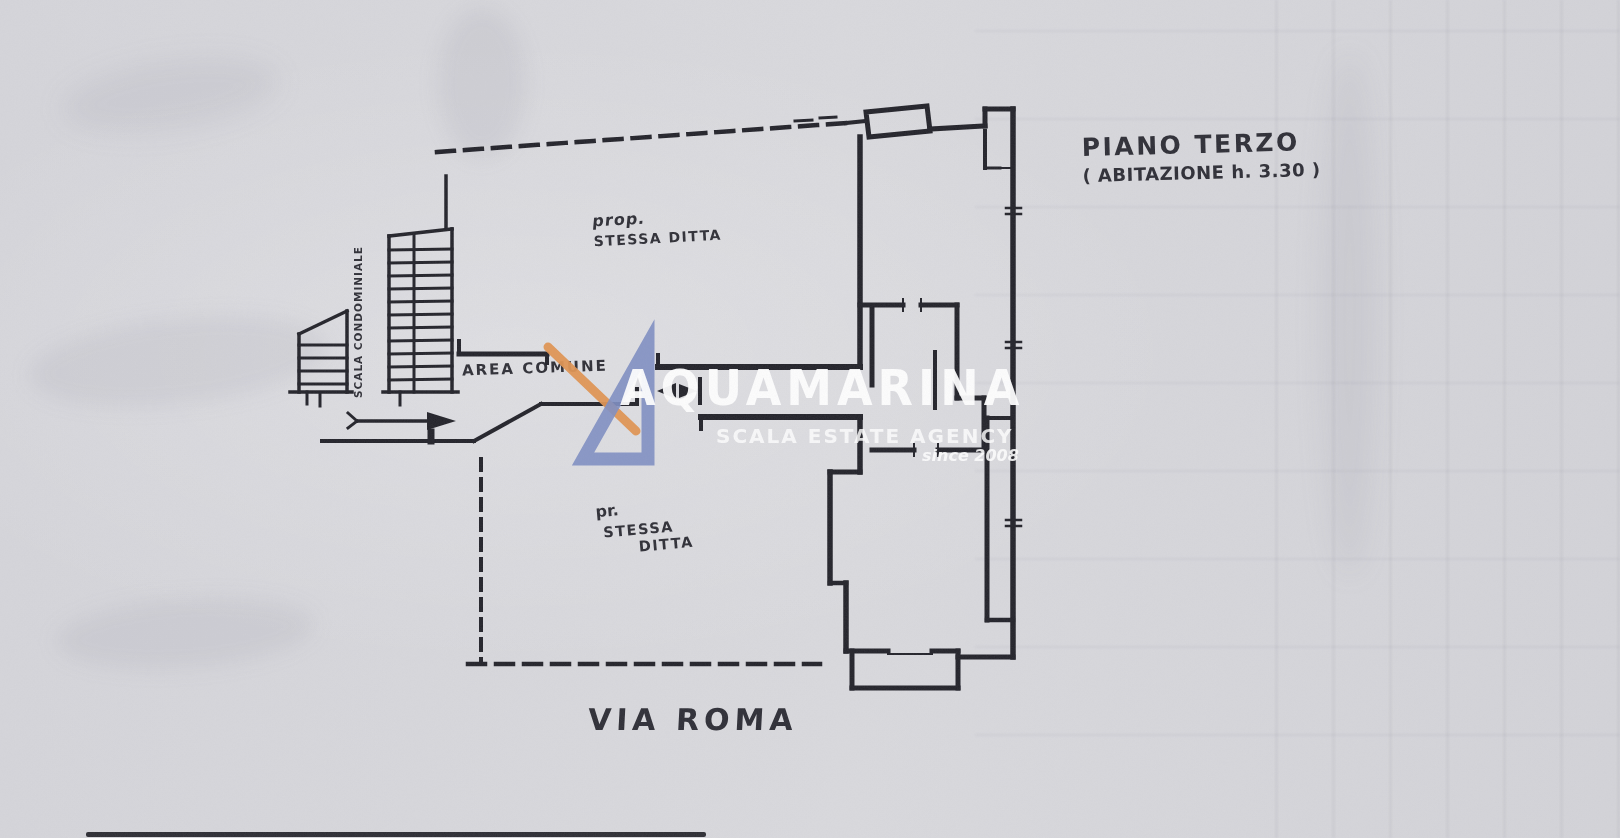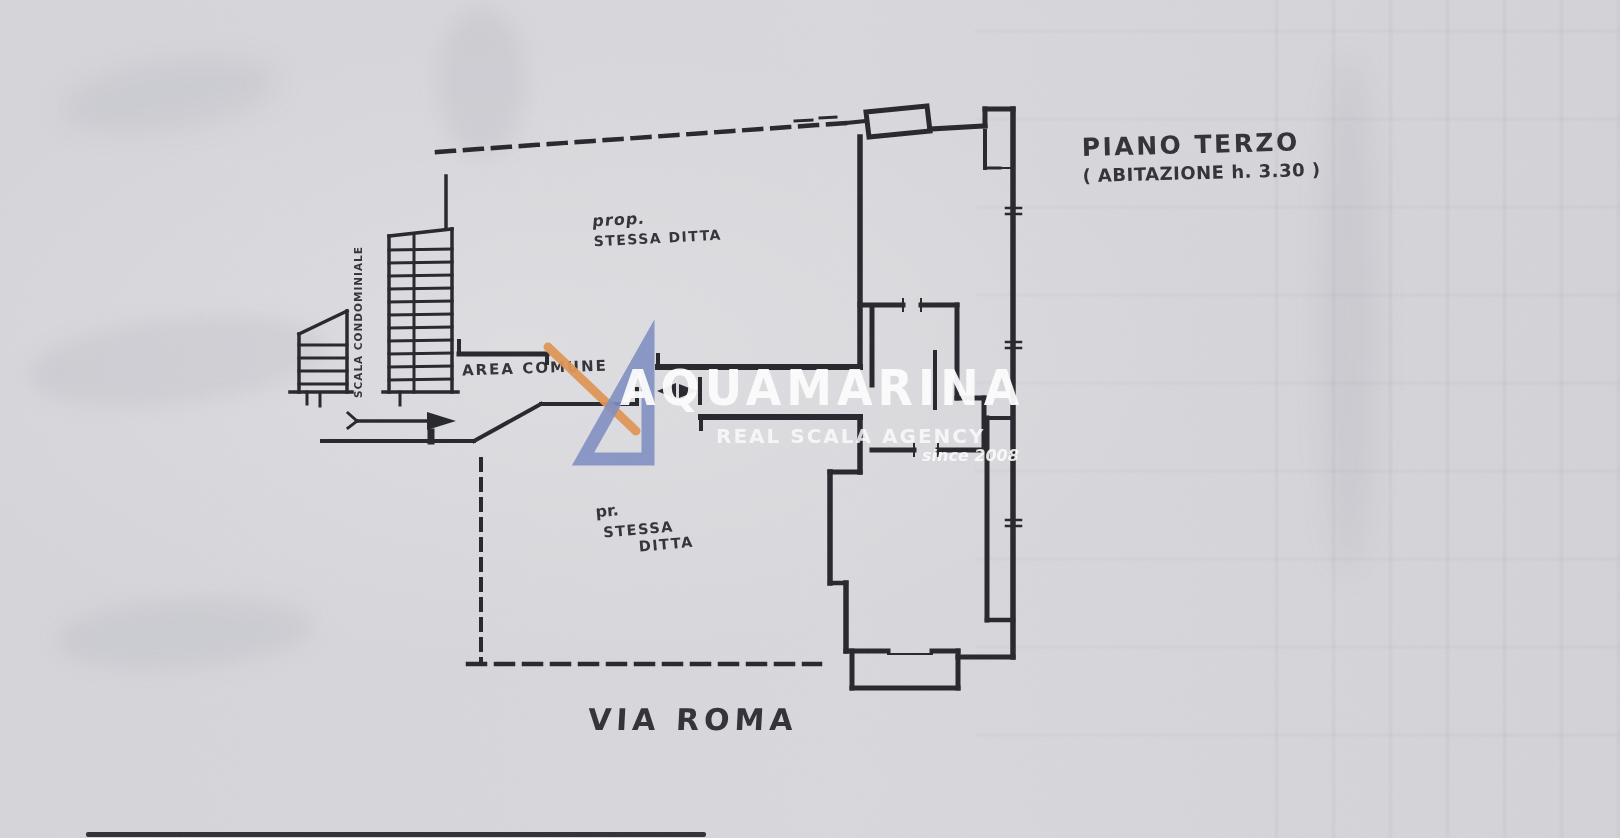--- a/index.html
+++ b/index.html
@@ -217,21 +217,21 @@
 <div class="hand stair-label">SCALA CONDOMINIALE</div>
 
 <svg class="wm-svg" width="1620" height="838" viewBox="0 0 1620 838">
   <g>
     <path d="M548 347 L636 431" stroke="#df9352" stroke-width="9" stroke-linecap="round" opacity="0.95" fill="none"></path>
     <polygon points="583,459 648,344 648,459" fill="none" stroke="#7e8ec2" stroke-width="13" opacity="0.9"></polygon>
   </g>
 </svg>
 
 <div class="wm-text wm-brand">AQUAMARINA</div>
-<div class="wm-text wm-tagline">REAL SCALA AGENCY</div>
+<div class="wm-text wm-tagline">SCALA ESTATE AGENCY</div>
 <div class="wm-text wm-since">since 2008</div>
 
 <div class="bottom-strip"></div>
 
 <svg class="noise-svg" width="1620" height="838">
   <filter id="paperNoise">
     <feTurbulence type="fractalNoise" baseFrequency="0.9" numOctaves="2" stitchTiles="stitch"></feTurbulence>
     <feColorMatrix type="matrix" values="0 0 0 0 0.50  0 0 0 0 0.50  0 0 0 0 0.54  0 0 0 0.45 0"></feColorMatrix>
   </filter>
   <rect width="1620" height="838" filter="url(#paperNoise)" opacity="0.20"></rect>

